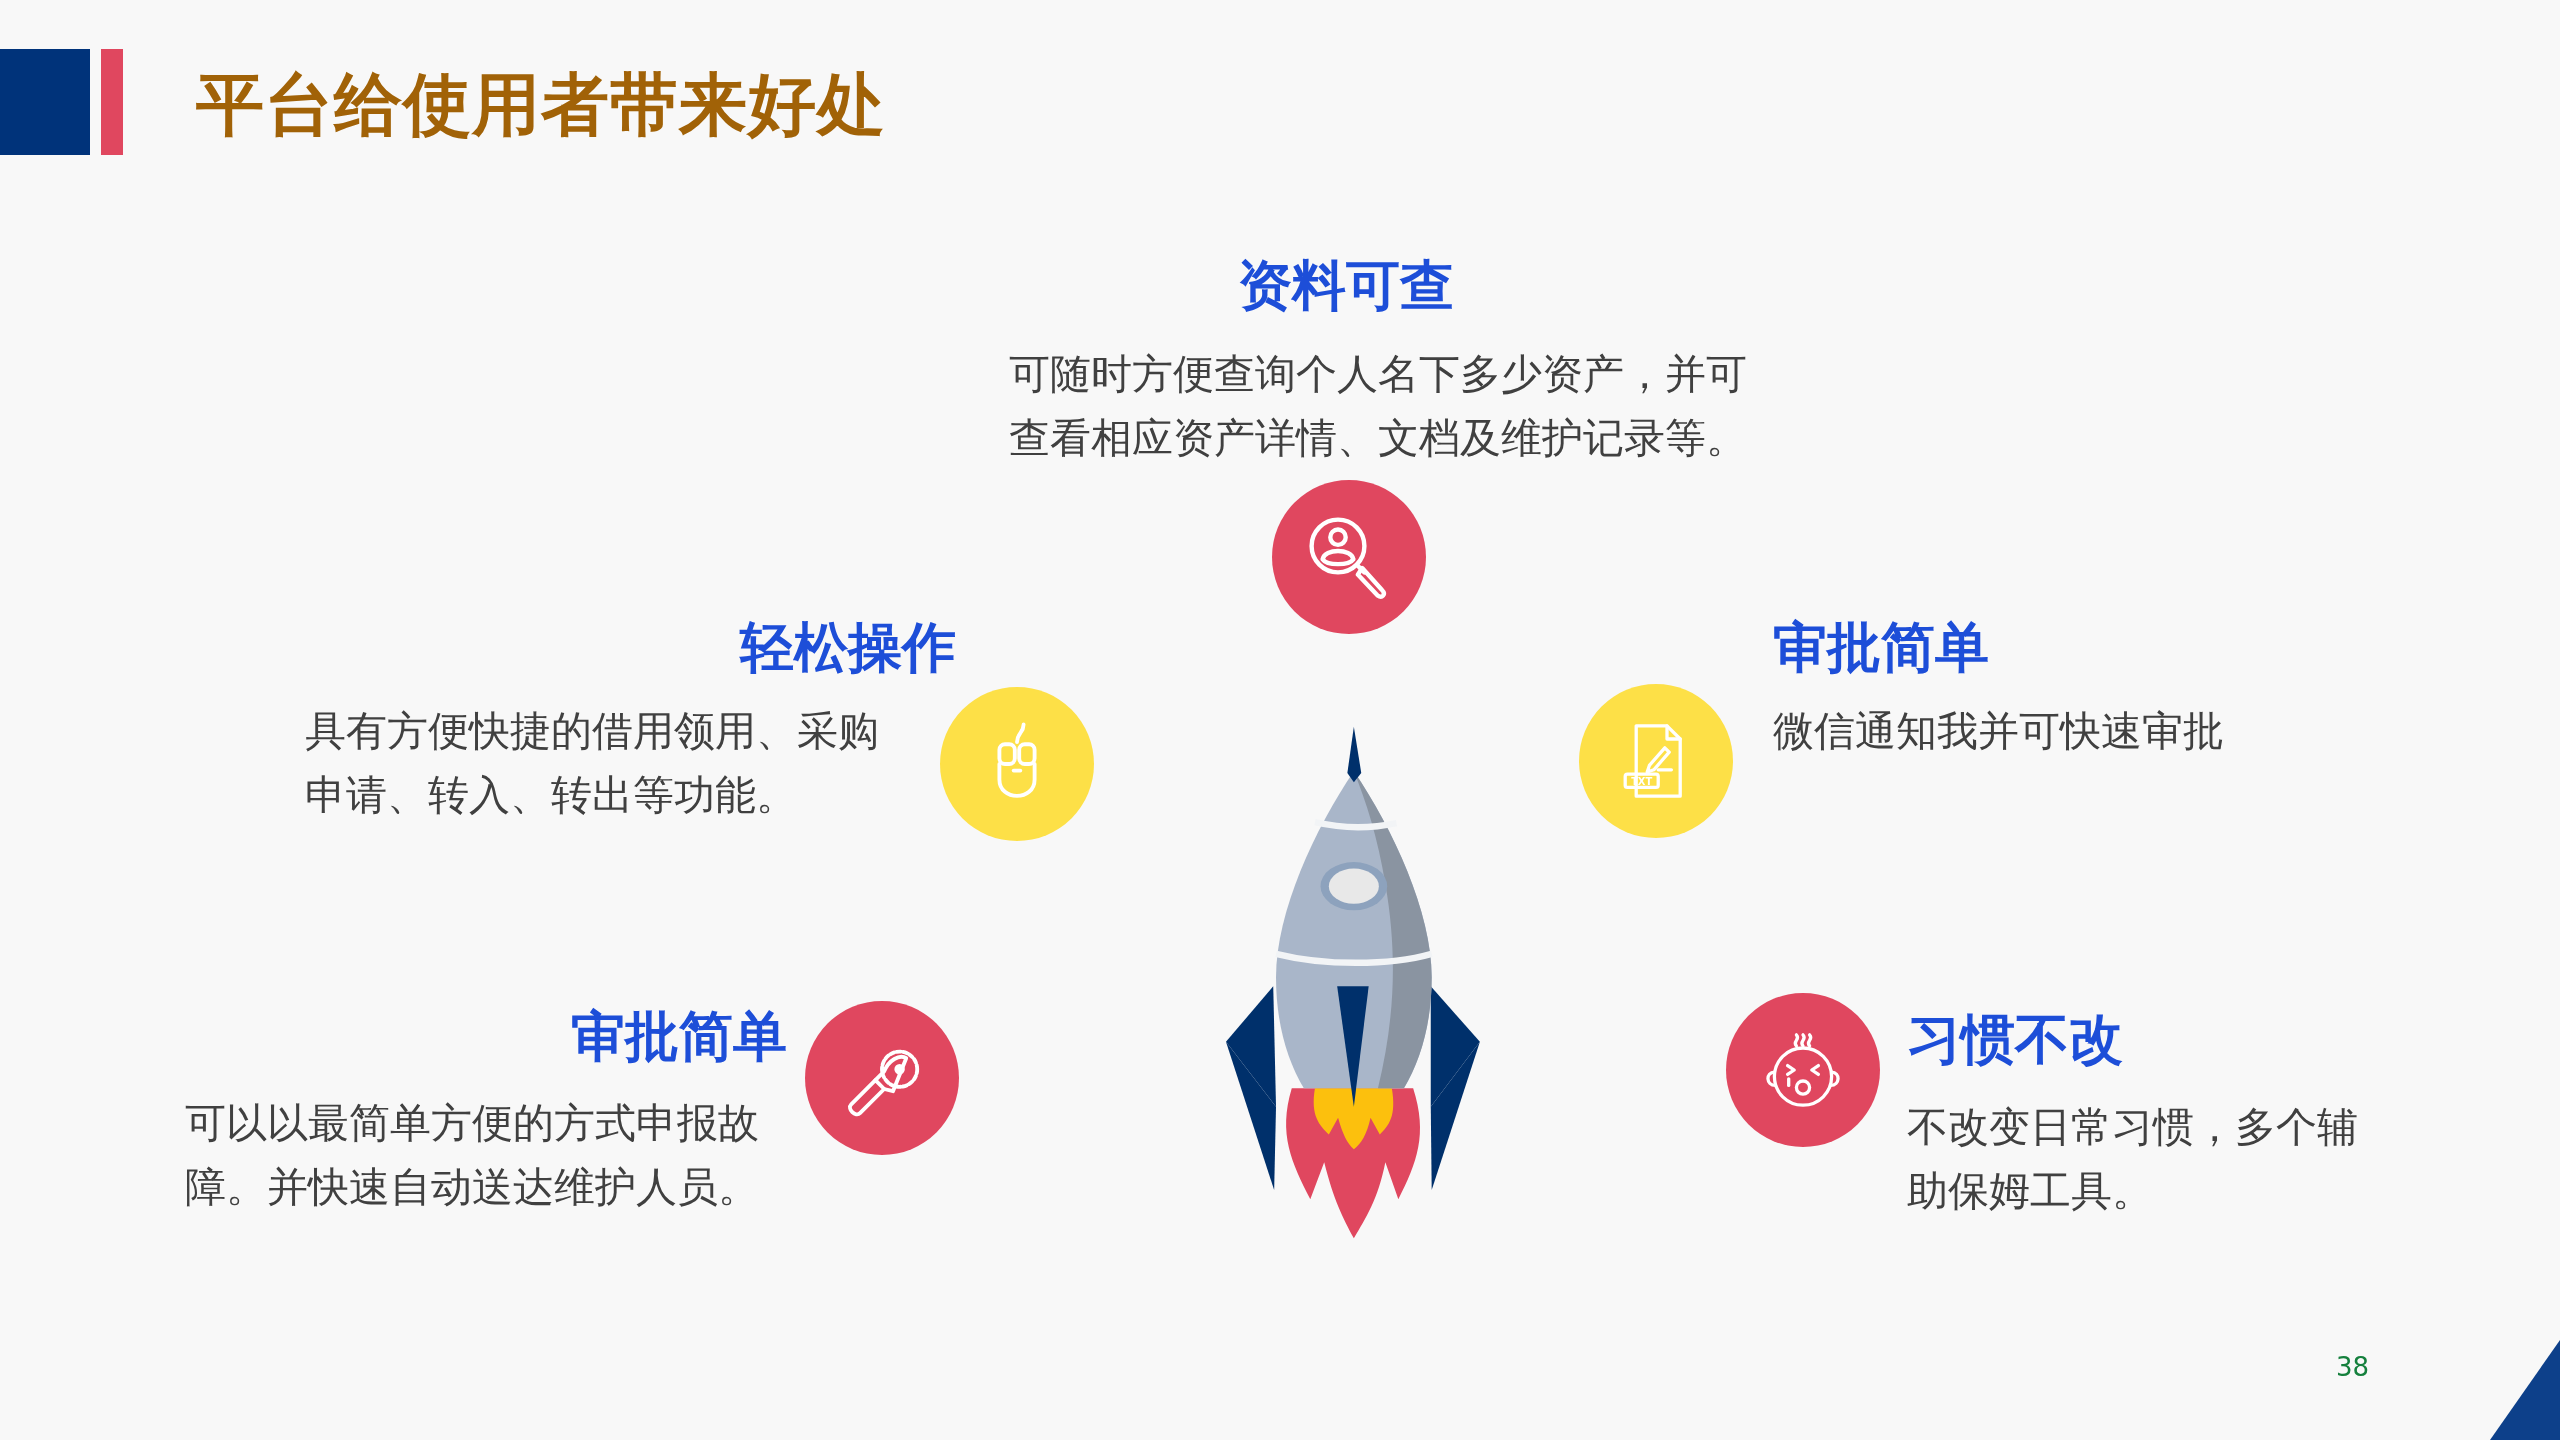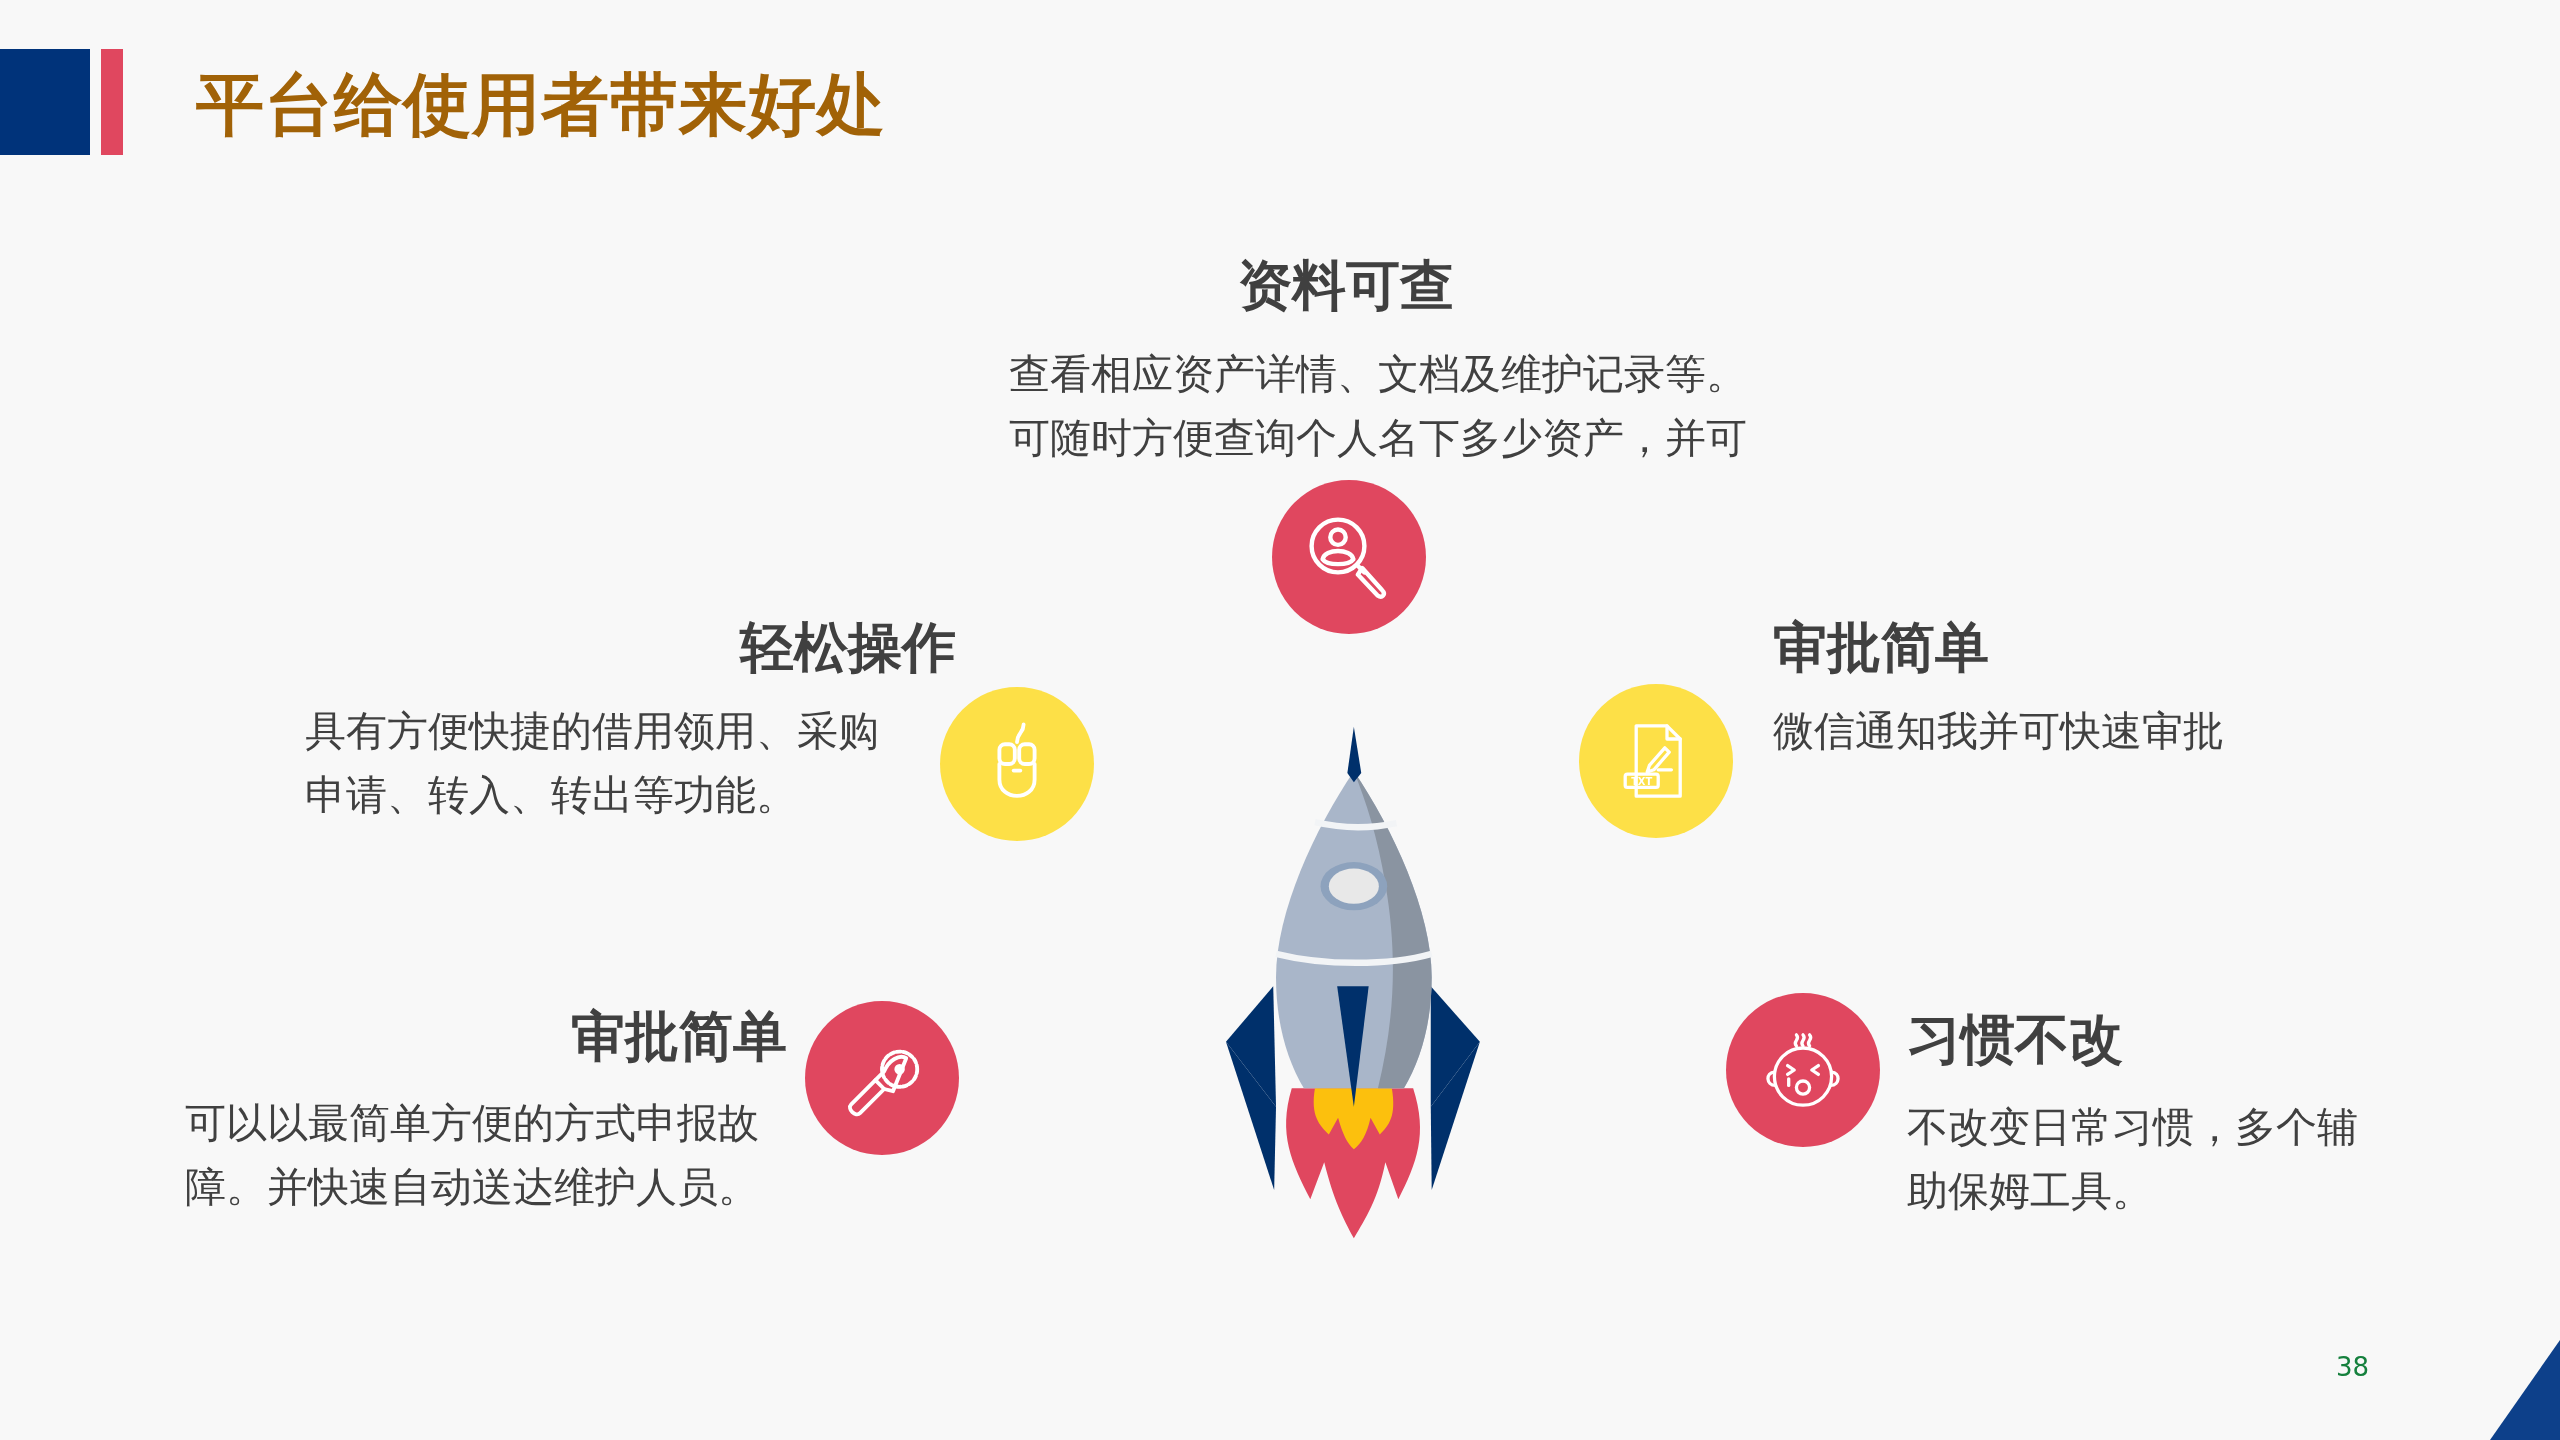--- a/index.html
+++ b/index.html
@@ -9,21 +9,21 @@
     font-family: "DejaVu Sans", "Liberation Sans", sans-serif;
     color: #404040;
   }
   .abs { position: absolute; }
   .bar-blue { left: 0; top: 49px; width: 90px; height: 106px; background: #00337a; }
   .bar-pink { left: 101px; top: 49px; width: 22px; height: 106px; background: #e0475f; }
   .page-title {
     left: 196px; top: 60px; font-size: 68px; font-weight: bold; color: #a16207;
     letter-spacing: 1px; white-space: nowrap; line-height: 90px;
   }
-  .heading { font-size: 54px; font-weight: bold; color: #404040; white-space: nowrap; line-height: 70px; }
+  .heading { font-size: 54px; font-weight: bold; color: #1d4ed8; white-space: nowrap; line-height: 70px; }
   .body-text { font-size: 41px; color: #404040; line-height: 64px; }
   .body-text div { white-space: nowrap; }
   .circle {
     position: absolute; width: 154px; height: 154px; border-radius: 50%;
     display: flex; align-items: center; justify-content: center;
   }
   .circle.pink { background: #e0475f; }
   .circle.blue { background: #fde047; }
   .circle svg { width: 110px; height: 110px; }
   .page-num { left: 2336px; top: 1352px; font-size: 26px; color: #15803d; }
@@ -31,22 +31,22 @@
 </style>
 </head>
 <body>
 
 <div class="abs bar-blue"></div>
 <div class="abs bar-pink"></div>
 <div class="abs page-title">平台给使用者带来好处</div>
 
 <div class="abs heading" style="left:1238px; top:251px;">资料可查</div>
 <div class="abs body-text" style="left:1009px; top:342px;">
+  <div>可随时方便查询个人名下多少资产，并可</div>
   <div>查看相应资产详情、文档及维护记录等。</div>
-  <div>可随时方便查询个人名下多少资产，并可</div>
 </div>
 <div class="circle pink" style="left:1272px; top:480px;">
   <svg viewBox="0 0 100 100" fill="none" stroke="#fff" stroke-width="4" stroke-linecap="round" stroke-linejoin="round">
     <circle cx="40" cy="40" r="24"></circle>
     <circle cx="40" cy="32" r="7"></circle>
     <path d="M26 52 C28 42 52 42 54 52 C50 58 30 58 26 52 Z"></path>
     <path d="M58 58 L64 64"></path>
     <path d="M62 60 L80 80 C84 84 80 88 76 85 L58 66 Z"></path>
   </svg>
 </div>

